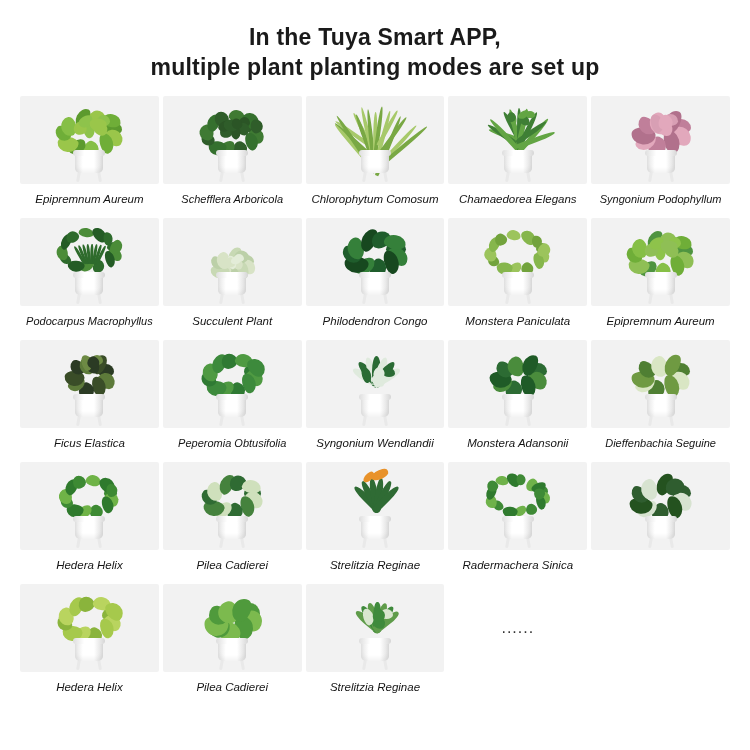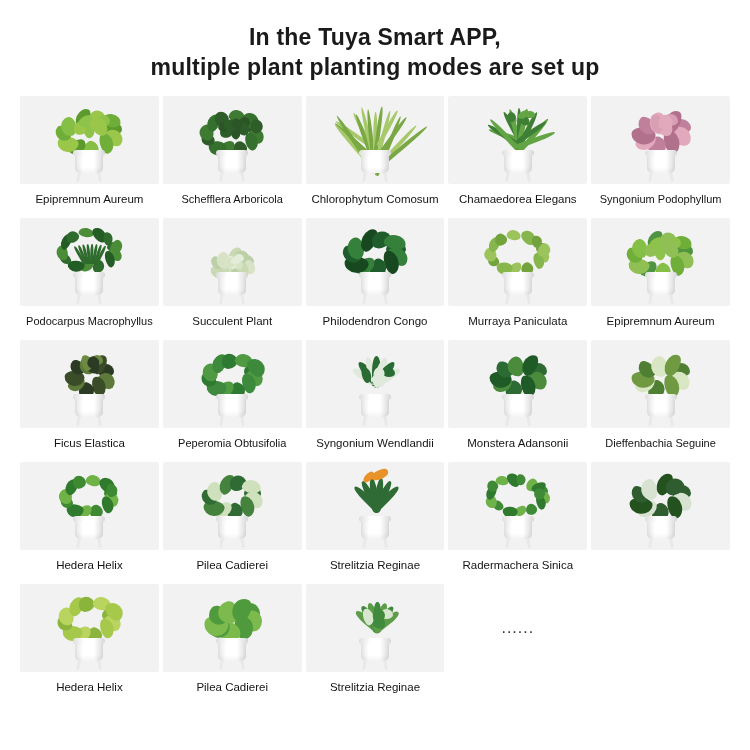--- a/index.html
+++ b/index.html
@@ -46,20 +46,21 @@
     border-radius: 2px;
     position: relative;
     overflow: hidden;
   }
   .caption {
     font-size: 11.5px;
     line-height: 14px;
     padding: 8px 2px 10px 2px;
     white-space: nowrap;
     color: #141414;
+    font-style: italic;
   }
   .caption.wide { font-size: 11px; }
   .dots {
     font-size: 16px;
     letter-spacing: 1px;
     color: #333;
     display: flex;
     align-items: center;
     justify-content: center;
     height: 88px;
@@ -376,21 +377,21 @@
             <div class="leaf" style="width: 12px; height: 10px; left: 51.9638px; top: 12.8362px; background: rgb(114, 163, 60); border-radius: 50% / 60% 60% 40% 40%; transform: rotate(84deg);"></div>
             <div class="leaf" style="width: 14px; height: 12px; left: 58.6233px; top: 17.3595px; background: rgb(156, 196, 92); border-radius: 50% / 60% 60% 40% 40%; transform: rotate(121deg);"></div>
           </div>
           <div class="pot">
             <div class="leg l"></div>
             <div class="leg r"></div>
             <div class="body"></div>
             <div class="rim"></div>
           </div>
         </div>
-        <div class="caption">Murraya Paniculata</div>
+        <div class="caption">Monstera Paniculata</div>
       </div>
       <div class="cell">
         <div class="thumb">
           <div class="plant">
             <div class="leaf" style="width: 17px; height: 13px; left: 58.5px; top: 23.5px; background: rgb(79, 148, 64); border-radius: 50% / 60% 60% 40% 40%; transform: rotate(0deg);"></div>
             <div class="leaf" style="width: 19px; height: 15px; left: 54.6901px; top: 30.5283px; background: rgb(143, 191, 85); border-radius: 50% / 60% 60% 40% 40%; transform: rotate(37deg);"></div>
             <div class="leaf" style="width: 21px; height: 13px; left: 44.47px; top: 35.3252px; background: rgb(111, 174, 56); border-radius: 50% / 60% 60% 40% 40%; transform: rotate(74deg);"></div>
             <div class="leaf" style="width: 17px; height: 15px; left: 31.0844px; top: 36.3677px; background: rgb(134, 191, 70); border-radius: 50% / 60% 60% 40% 40%; transform: rotate(111deg);"></div>
             <div class="leaf" style="width: 19px; height: 13px; left: 18.7833px; top: 33.3247px; background: rgb(79, 148, 64); border-radius: 50% / 60% 60% 40% 40%; transform: rotate(148deg);"></div>
             <div class="leaf" style="width: 21px; height: 15px; left: 11.4722px; top: 27.1625px; background: rgb(143, 191, 85); border-radius: 50% / 60% 60% 40% 40%; transform: rotate(185deg);"></div>

